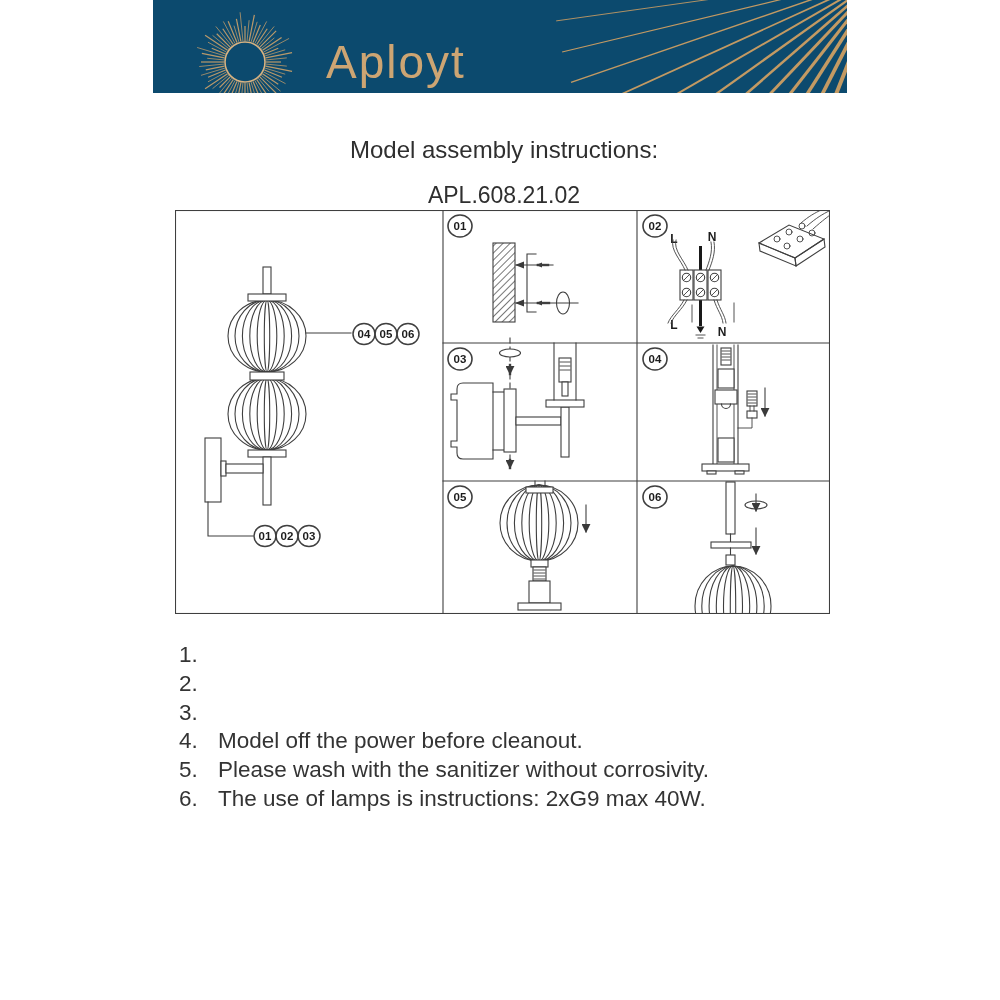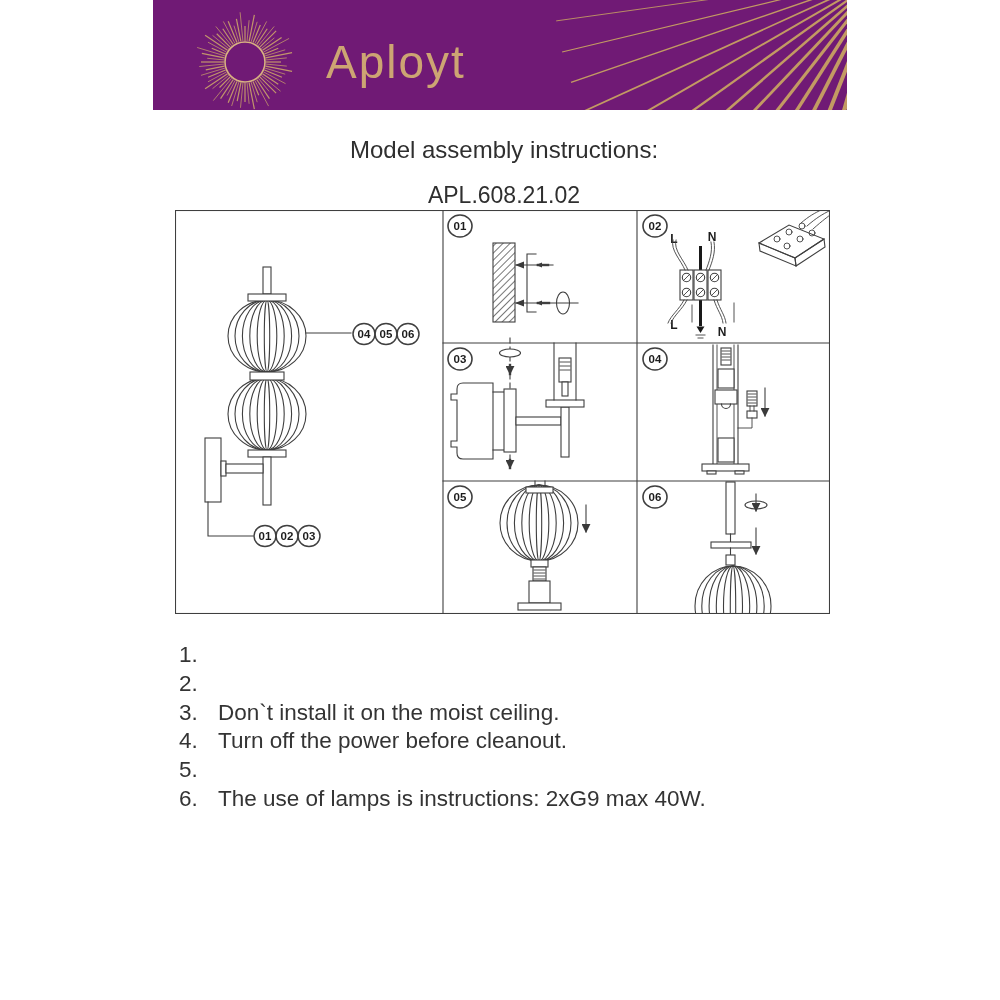--- a/index.html
+++ b/index.html
@@ -1,22 +1,22 @@
 <!DOCTYPE html>
 <html><head>
 <meta charset="utf-8">
 <style>
   html,body{margin:0;padding:0;}
   body{
     width:1000px;height:1000px;position:relative;background:#ffffff;
     font-family:"Liberation Sans",sans-serif;overflow:hidden;
   }
   
-  .banner{position:absolute;left:153px;top:0;width:694px;height:110px;
-    background:#701a75;overflow:hidden;}
+  .banner{position:absolute;left:153px;top:0;width:694px;height:93px;
+    background:#0c4a6e;overflow:hidden;}
   .banner svg{position:absolute;left:0;top:0;}
   .brand{position:absolute;left:173px;top:63px;transform:translateY(-52%);
     color:#cda573;font-size:46px;font-weight:400;letter-spacing:2px;white-space:nowrap;}
   
   .title-wrap{position:absolute;left:4px;top:136px;width:1000px;text-align:center;color:#2f2f2f;}
   .title-h{font-size:24px;}
   .title-m{font-size:23px;margin-top:18px;}
   
   .diagram{position:absolute;left:175px;top:210px;width:655px;height:404px;}
   .diagram svg{display:block;}
@@ -384,26 +384,26 @@
 
 <div class="instructions">
   <div class="ins-row">
     <span class="ins-num">1.</span>
   </div>
   <div class="ins-row">
     <span class="ins-num">2.</span>
   </div>
   <div class="ins-row">
     <span class="ins-num">3.</span>
-    <span>Don`t install it on the moist ceiling.</span>
   </div>
   <div class="ins-row">
     <span class="ins-num">4.</span>
-    <span>Turn off the power before cleanout.</span>
+    <span>Model off the power before cleanout.</span>
   </div>
   <div class="ins-row">
     <span class="ins-num">5.</span>
+    <span>Please wash with the sanitizer without corrosivity.</span>
   </div>
   <div class="ins-row">
     <span class="ins-num">6.</span>
     <span>The use of lamps is instructions: 2xG9 max 40W.</span>
   </div>
 </div>
 
 </body></html>

